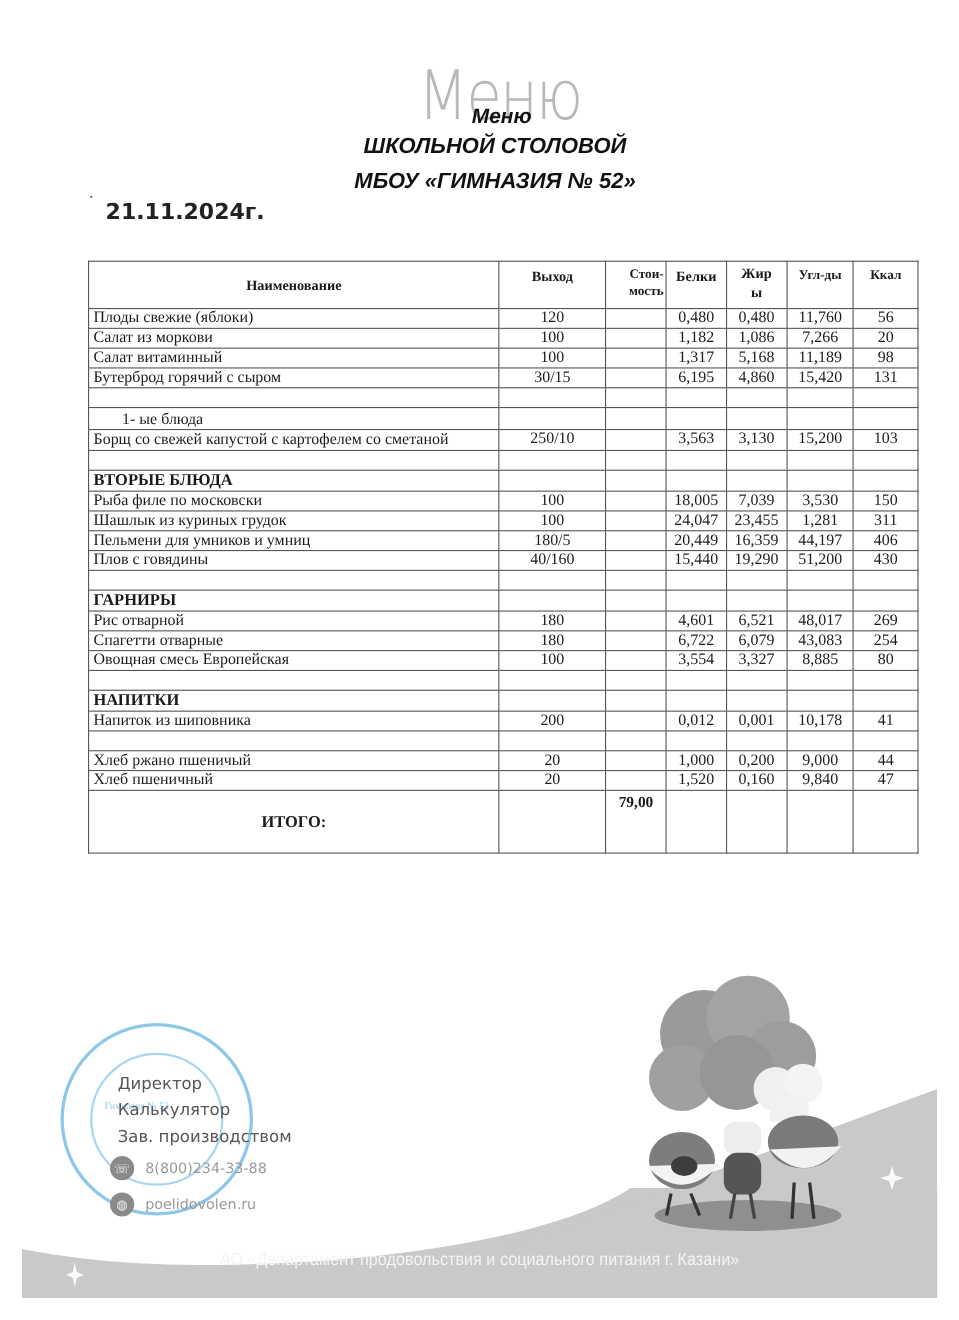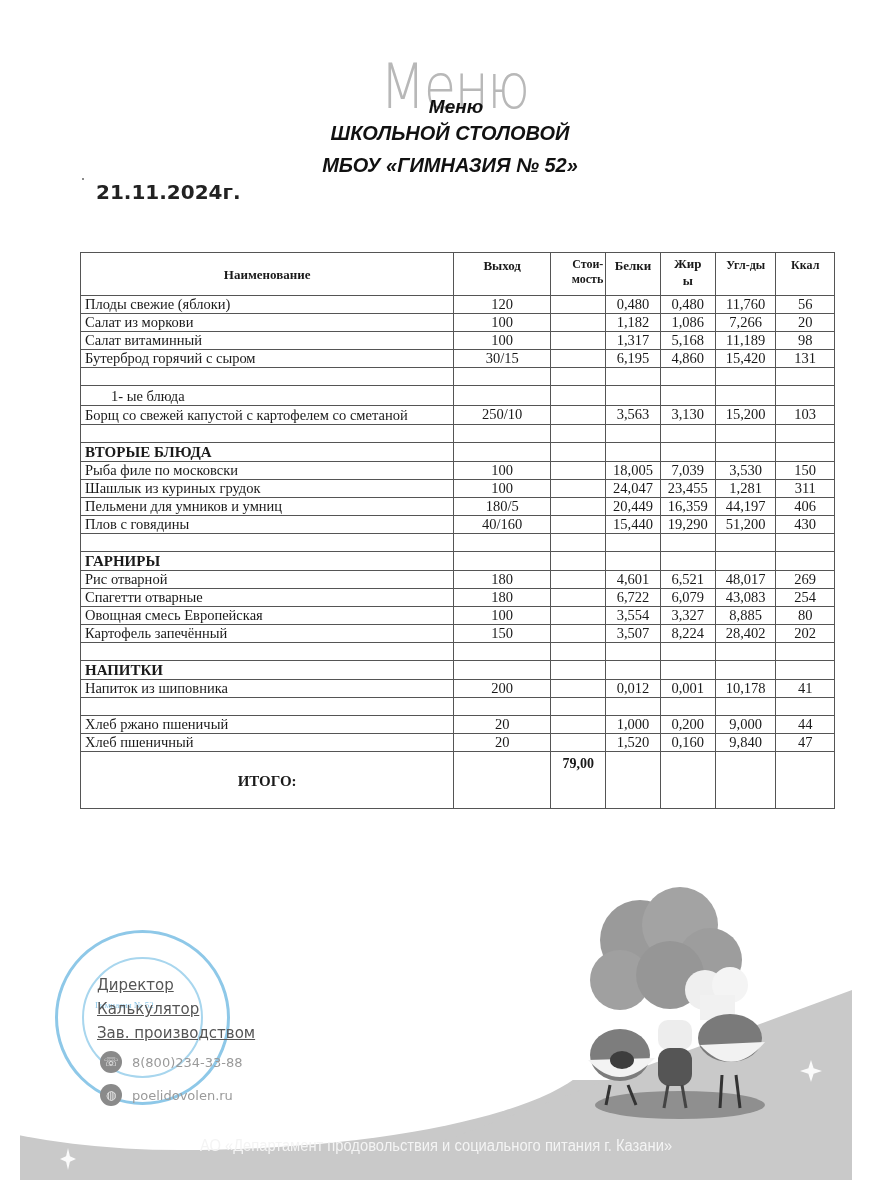--- a/index.html
+++ b/index.html
@@ -27,21 +27,20 @@
     position: absolute; left: 96px; top: 180px;
     font-family: "DejaVu Sans", sans-serif; font-weight: bold; font-size: 20px; color: #222;
   }
   .dot { position:absolute; left:82px; top:178px; width:2px; height:2px; background:#666; border-radius:1px; }
 
   table.menu {
     position: absolute; left: 80px; top: 237px;
     border-collapse: collapse; table-layout: fixed;
     width: 755px;
     font-size: 14.5px;
-    margin-top: 15px;
   }
   table.menu td, table.menu th {
     border: 1px solid #555; padding: 0 4px; vertical-align: top;
     height: 17px; line-height: 17px; overflow: hidden; white-space: nowrap;
   }
   table.menu th { font-weight: bold; font-size: 13px; padding-top: 4px; }
   .c-name { width: 351px; }
   .c-out { width: 91px; }
   .c-cost { width: 52px; }
   .c-b { width: 51px; }
@@ -84,22 +83,22 @@
   }
   .stamp {
     position: absolute; left: 55px; top: 930px; width: 175px; height: 175px;
     border-radius: 50%; border: 3px solid #8ec8e8; box-sizing: border-box;
   }
   .stamp::after {
     content: ""; position: absolute; left: 24px; top: 24px; right: 24px; bottom: 24px;
     border-radius: 50%; border: 2px solid #a8d6ee;
   }
   .contacts {
-    position: absolute; left: 97px; top: 973px;
-    font-family: "DejaVu Sans", sans-serif; color: #555; font-size: 15px; line-height: 24px; text-decoration: underline;
+    position: absolute; left: 107px; top: 973px;
+    font-family: "DejaVu Sans", sans-serif; color: #555; font-size: 15px; line-height: 24px;
   }
   .contact-row {
     position: absolute; left: 100px; font-family: "DejaVu Sans", sans-serif; font-size: 13px; color: #9a9a9a;
     display: flex; align-items: center; gap: 10px;
   }
   .contact-row .ic {
     width: 22px; height: 22px; border-radius: 50%; background: #8a8a8a; color: #eee;
     font-size: 12px; display: flex; align-items: center; justify-content: center;
   }
   .illustration { position: absolute; left: 560px; top: 880px; }
@@ -290,29 +289,20 @@
         <td class="num">254</td>
       </tr>
       <tr class="item">
         <td class="name">Овощная смесь Европейская</td>
         <td class="num">100</td>
         <td class="num"></td>
         <td class="num">3,554</td>
         <td class="num">3,327</td>
         <td class="num">8,885</td>
         <td class="num">80</td>
-      </tr>
-      <tr class="item">
-        <td class="name">Картофель запечённый</td>
-        <td class="num">150</td>
-        <td class="num"></td>
-        <td class="num">3,507</td>
-        <td class="num">8,224</td>
-        <td class="num">28,402</td>
-        <td class="num">202</td>
       </tr>
       <tr class="blank">
         <td class="name"></td>
         <td class="num"></td>
         <td class="num"></td>
         <td class="num"></td>
         <td class="num"></td>
         <td class="num"></td>
         <td class="num"></td>
       </tr>

